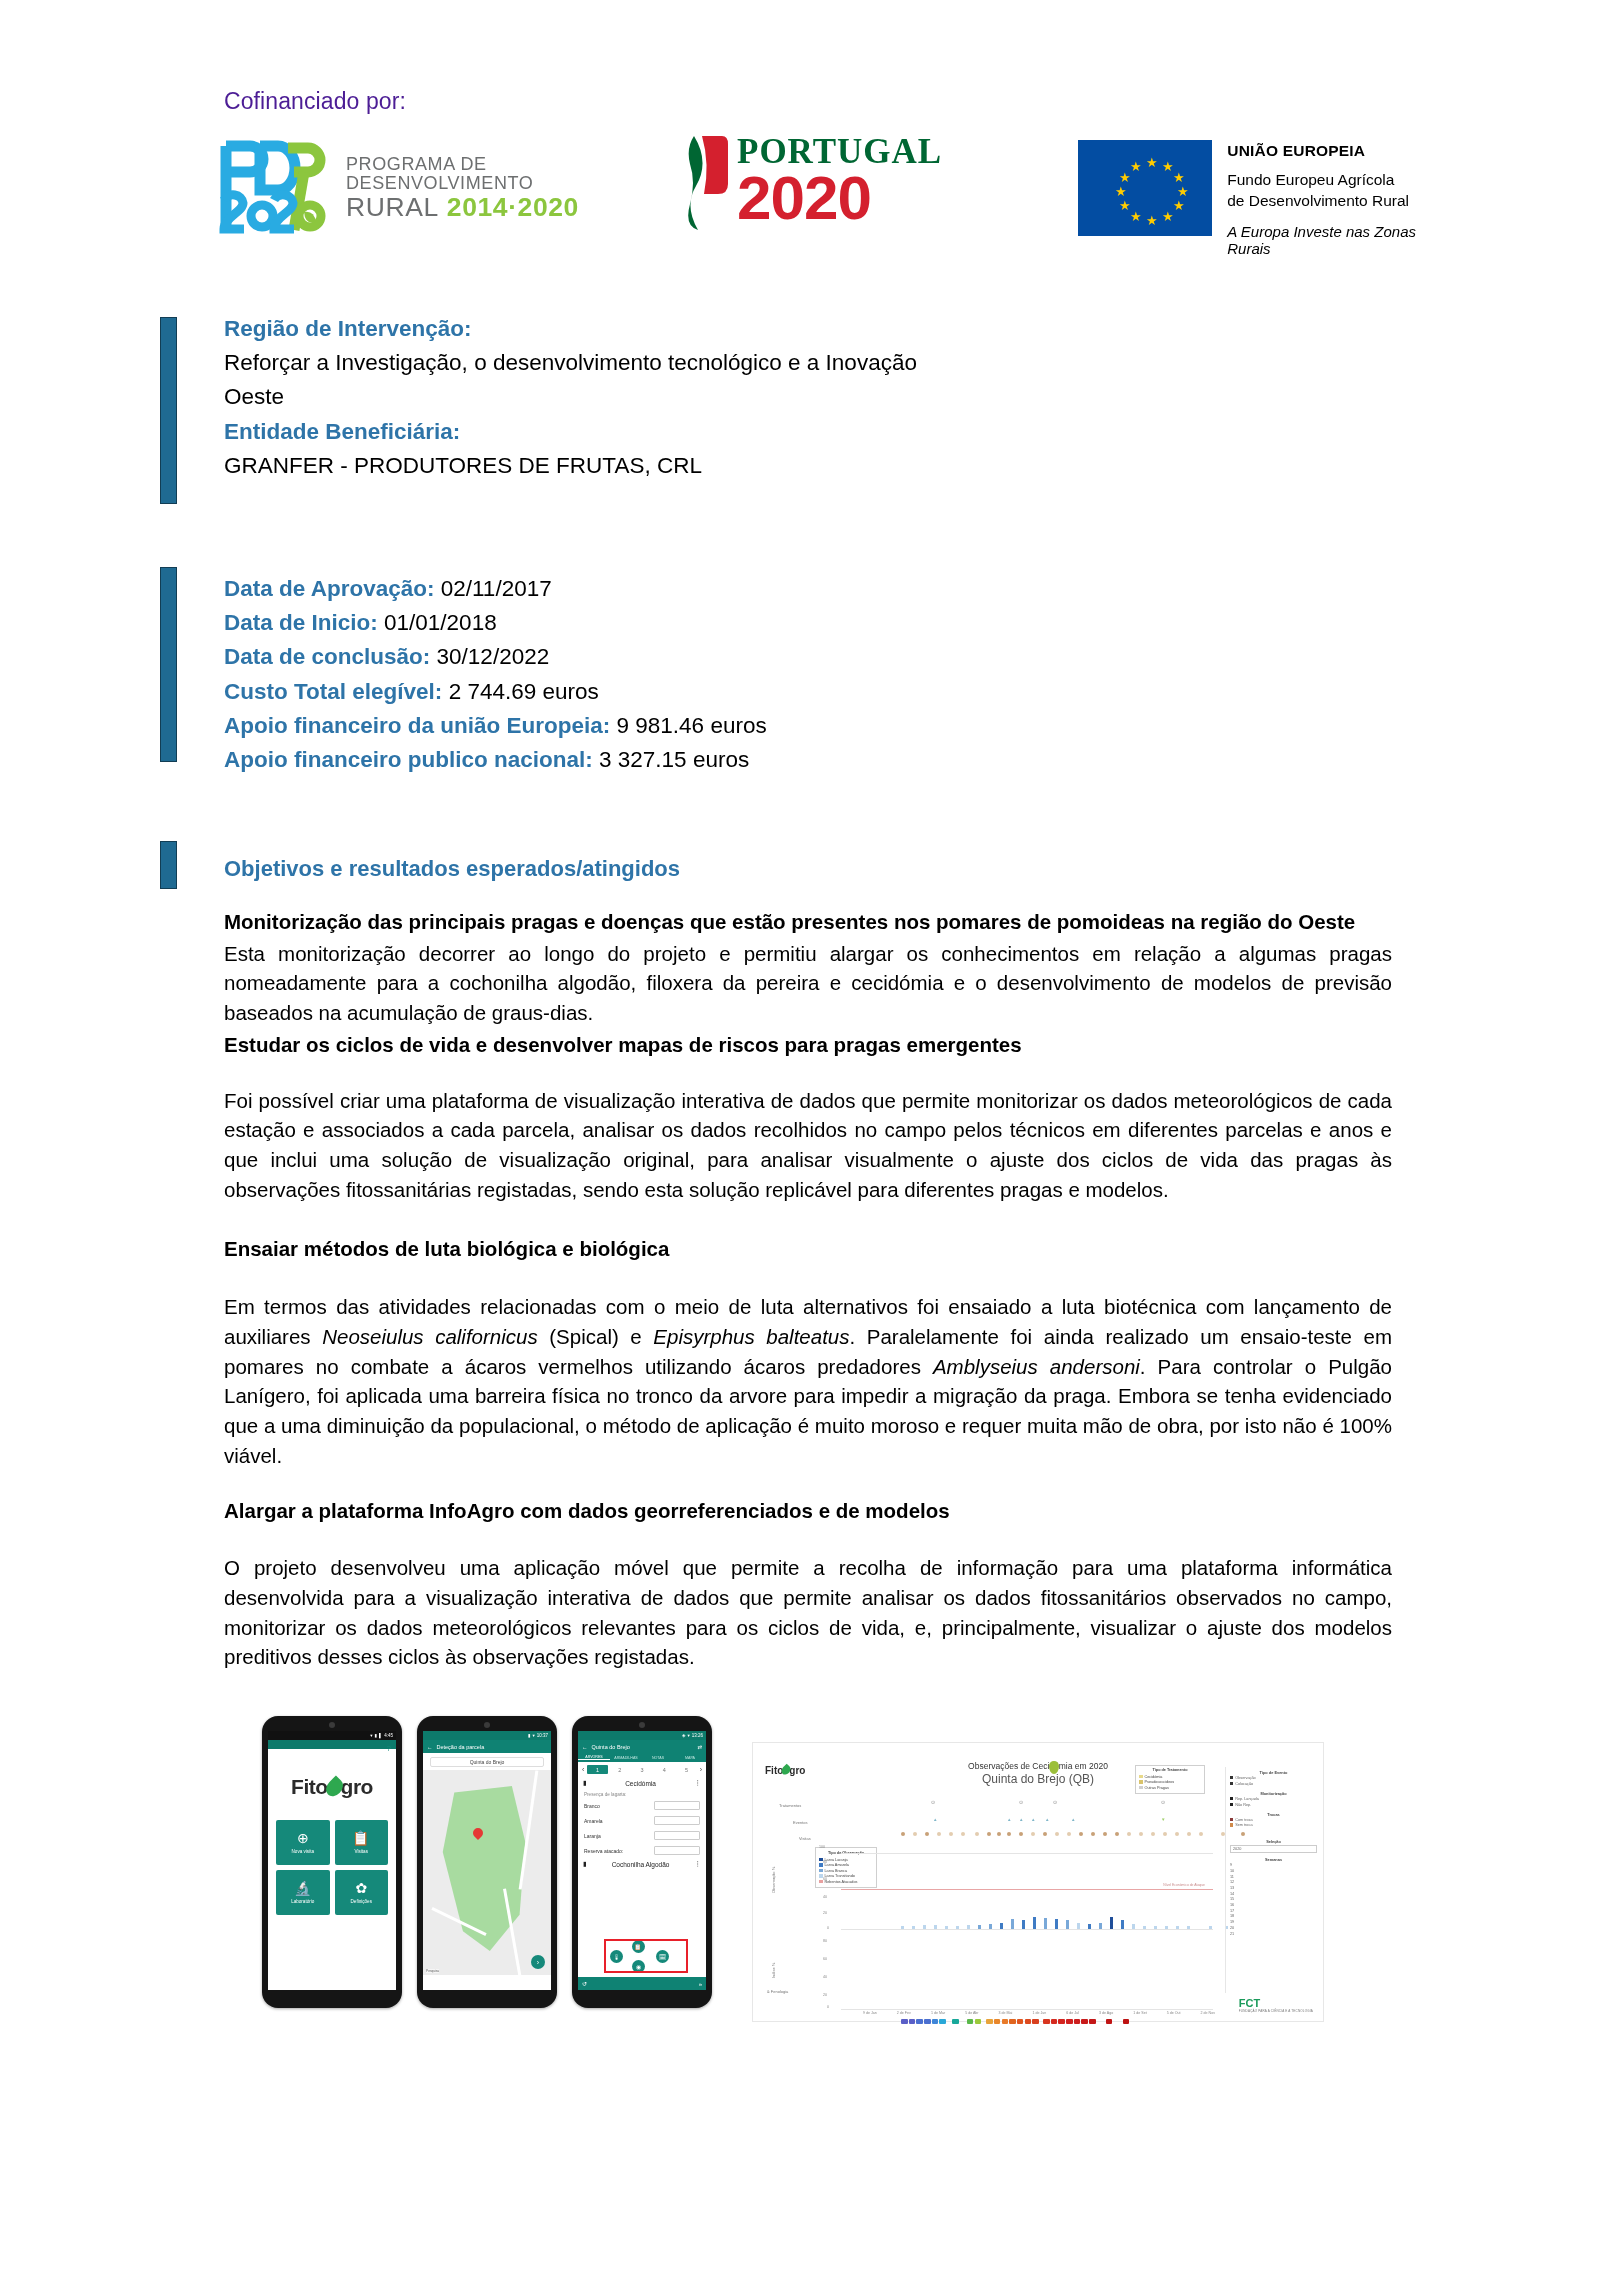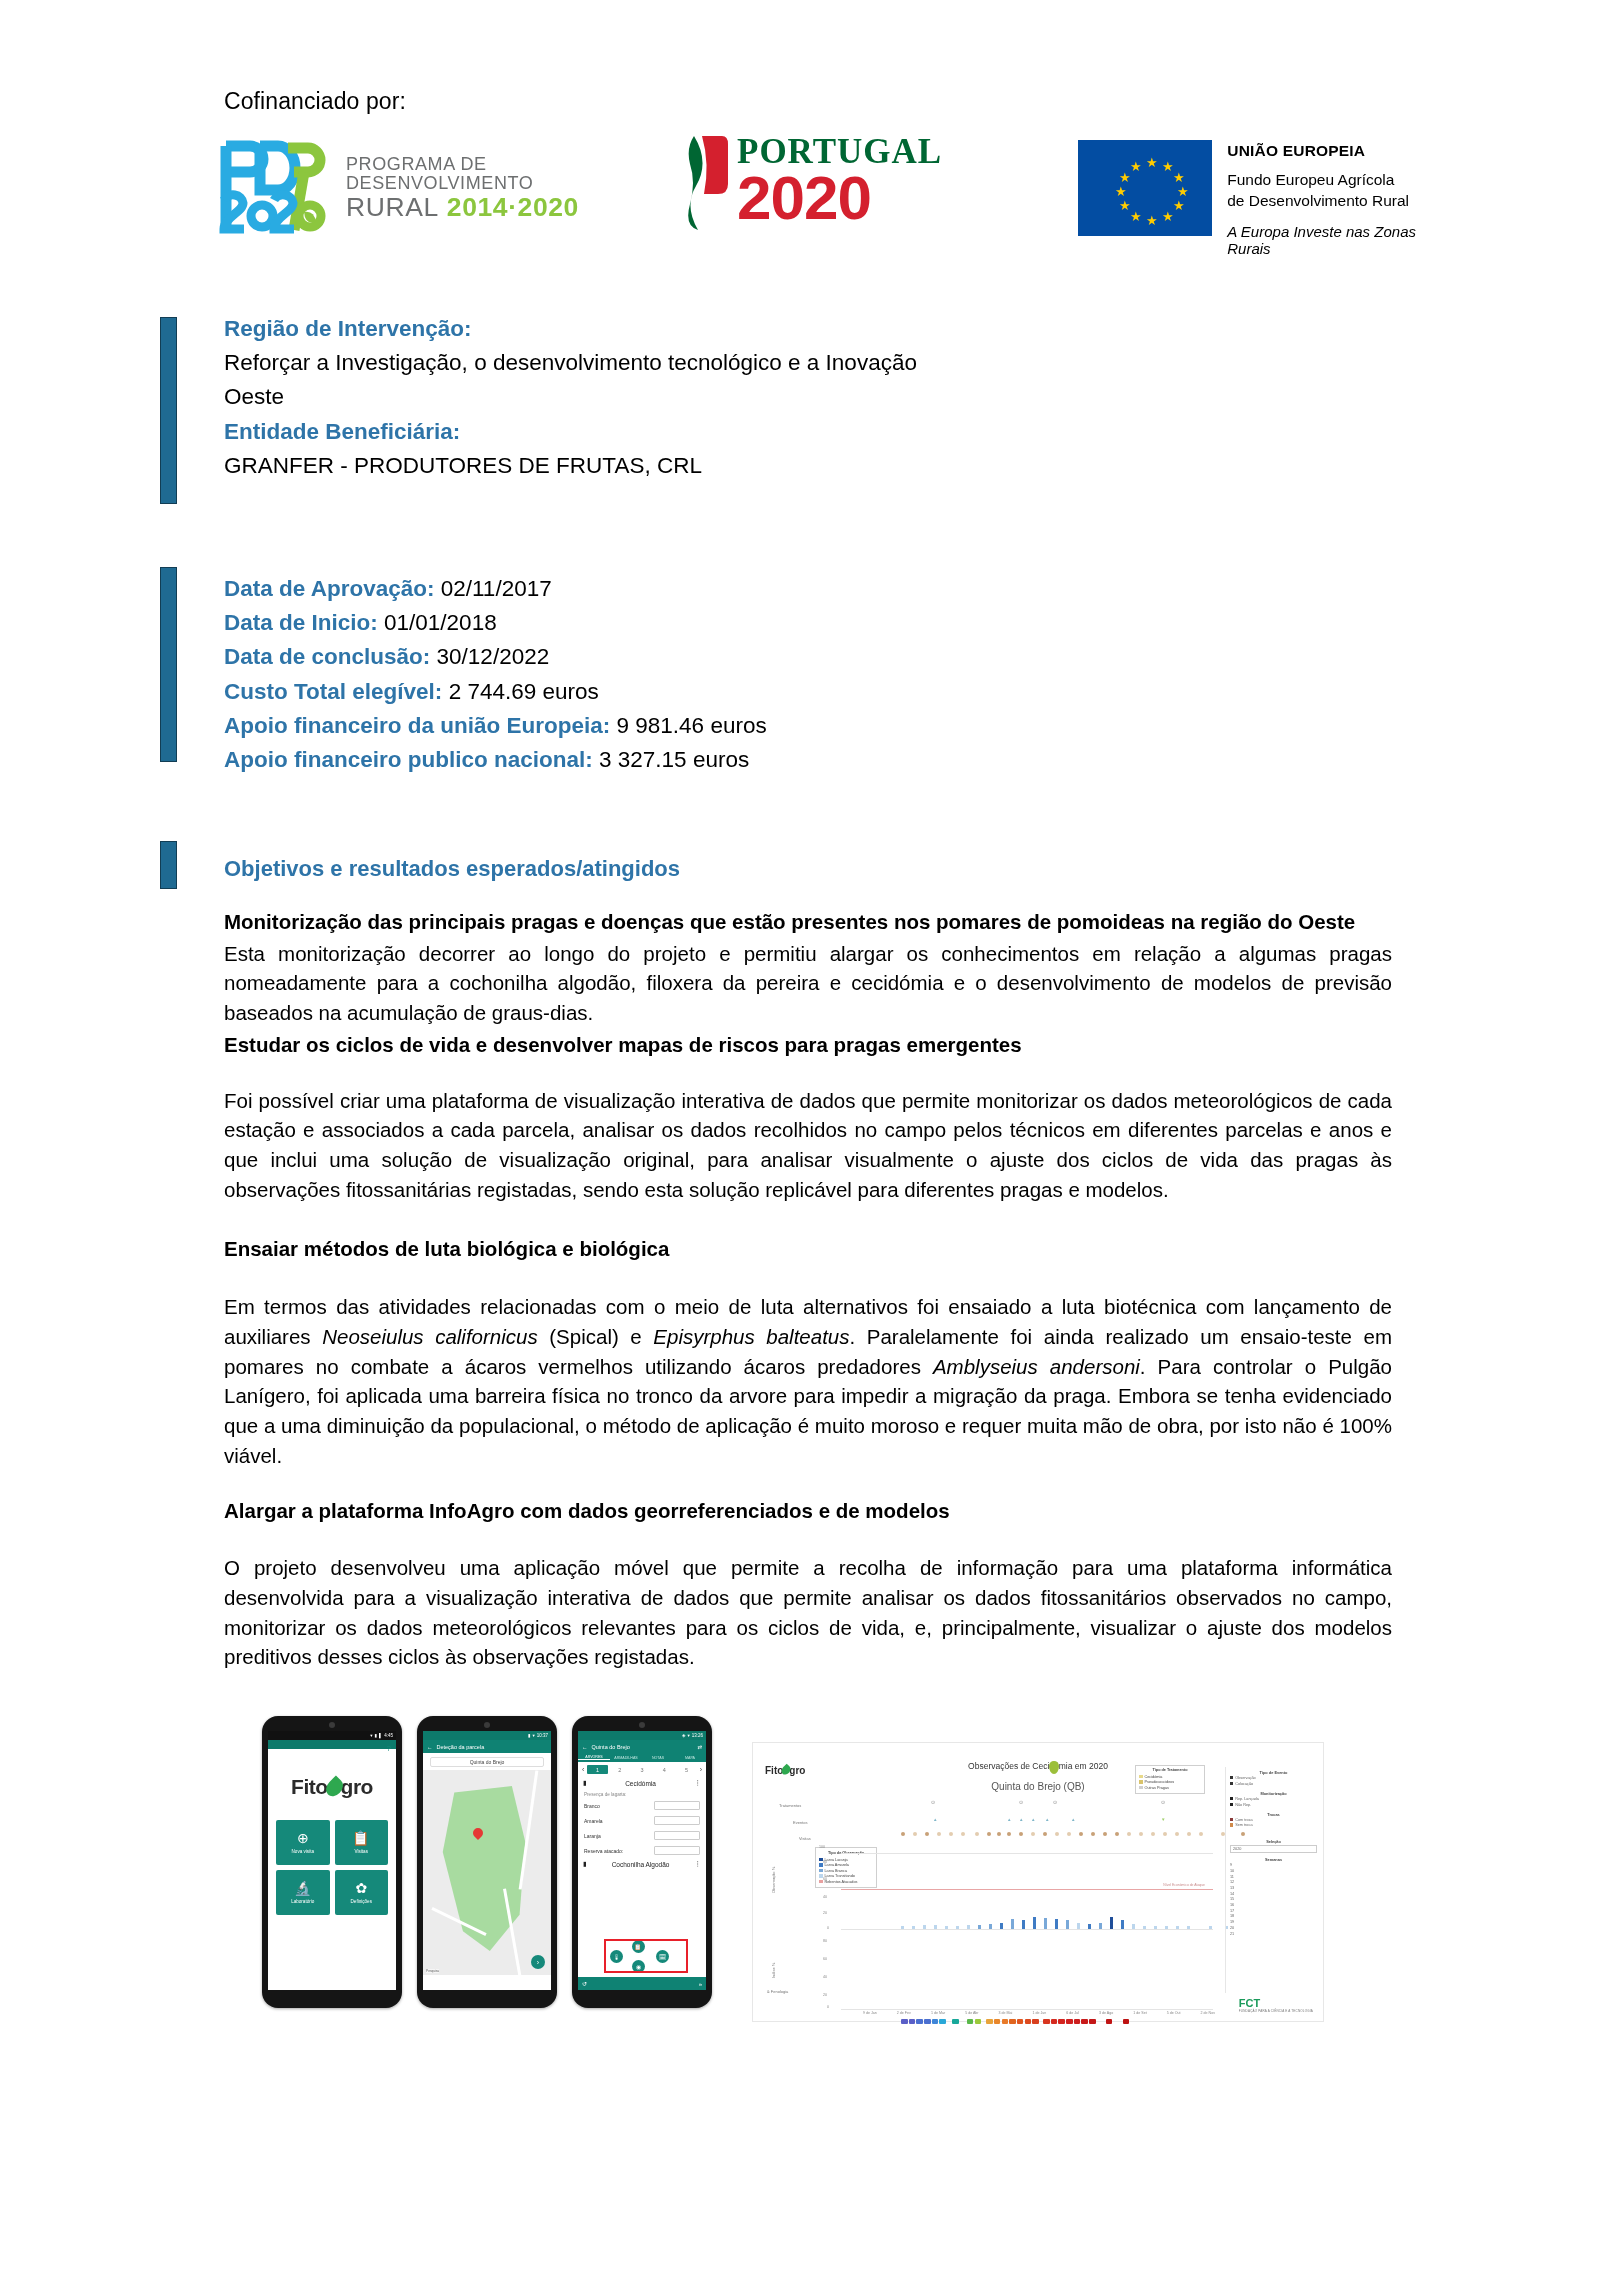--- a/index.html
+++ b/index.html
@@ -9,21 +9,21 @@
     background:#ffffff;
     font-family:"Liberation Sans", sans-serif;
     color:#000;
     -webkit-font-smoothing:antialiased;
   }
   .page { position:relative; width:1613px; height:2281px; padding:0; }
 
   
   .cofin {
     position:absolute; left:224px; top:88px;
-    font-size:23px; color:#000000; letter-spacing:.1px;
+    font-size:23px; color:#4c1d95; letter-spacing:.1px;
   }
   .logo-row {
     position:absolute; left:216px; top:132px; width:1230px; height:112px;
   }
 
   
   .pdr { position:absolute; left:0px; top:6px; display:flex; align-items:center; gap:14px; }
   .pdr-mark { position:relative; width:116px; height:100px; }
   .pdr-mark svg { display:block; }
   .pdr-txt { line-height:1.06; }
@@ -133,21 +133,21 @@
      color:#fff; font-size:6px; display:flex; align-items:center; justify-content:center;}
   .botbar { position:absolute; left:0; right:0; bottom:0; height:13px; background:#0f8273;
      display:flex; align-items:center; justify-content:space-between; padding:0 4px; color:#fff; font-size:6px;}
 
   
   .dash { position:absolute; left:752px; top:1742px; width:572px; height:280px;
      background:#fff; border:.5px solid #e7e7e7; }
   .dash-logo { position:absolute; left:12px; top:22px; font-size:10px; font-weight:bold; color:#2b2b2b;}
   .dash-title { position:absolute; left:0; right:0; top:18px; text-align:center; }
   .dash-title .dt1 { font-size:8.5px; color:#333; }
-  .dash-title .dt2 { font-size:10px; color:#555; margin-top:10px;}
+  .dash-title .dt2 { font-size:12px; color:#555; margin-top:1px;}
   .pearicon { position:absolute; left:52%; top:18px; width:10px; height:13px; background:#9cbf3b;
      border-radius:48% 48% 50% 50%/38% 38% 62% 62%; }
   .legbox { position:absolute; border:.5px solid #cfcfcf; background:#fff; font-size:3.8px;
      color:#444; padding:2px 3px; line-height:1.45;}
   .legbox .lt { font-weight:bold; text-align:center; display:block; margin-bottom:1px; font-size:3.8px;}
   .legbox i { display:inline-block; width:3.5px; height:3.5px; margin-right:2px; vertical-align:-.5px;}
   .axlbl { position:absolute; font-size:4px; color:#777; transform:rotate(-90deg);
      transform-origin:left top; white-space:nowrap;}
   .rowlbl { position:absolute; font-size:4px; color:#777; white-space:nowrap;}
   .plot { position:absolute; left:88px; right:110px; border-top:.5px solid #e4e4e4; }

